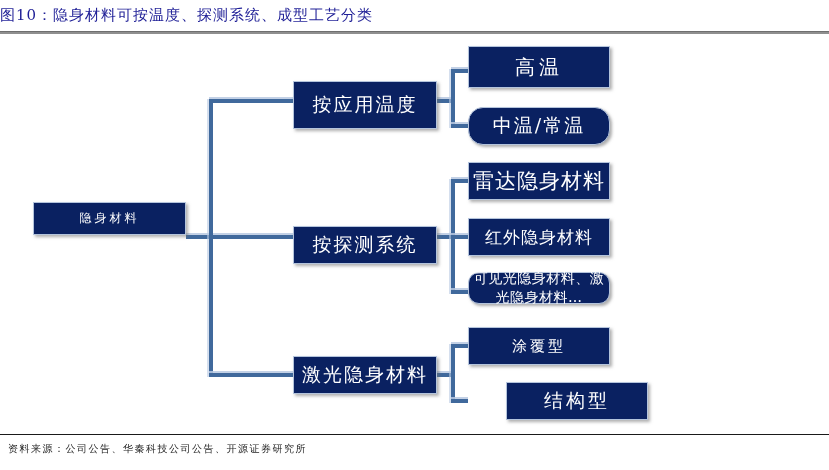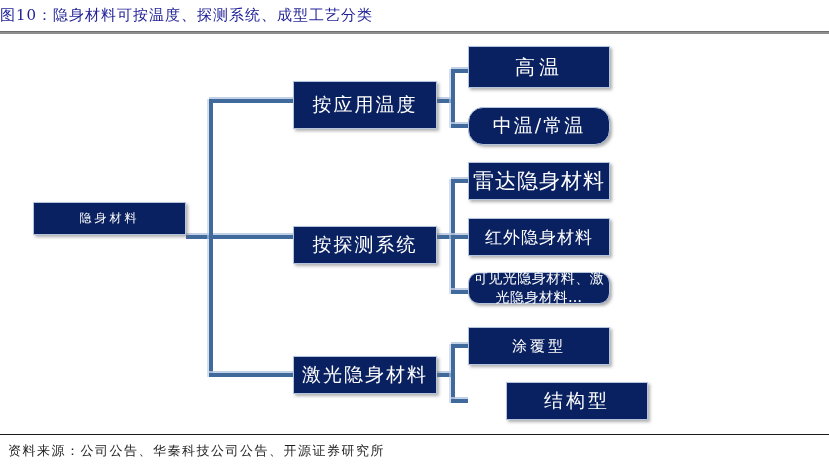--- a/index.html
+++ b/index.html
@@ -31,21 +31,21 @@
   }
   .footer-rule {
     position: absolute;
     left: 0; top: 434px;
     width: 829px; height: 1px;
     background: #1a1a1a;
   }
   .source-note {
     position: absolute;
     left: 8px; top: 442px;
-    font-size: 13px;
+    font-size: 10px;
     color: #1f1f1f;
     letter-spacing: 1.5px;
     white-space: nowrap;
   }
 
   
   .node {
     position: absolute;
     background: #0a2161;
     color: #ffffff;

